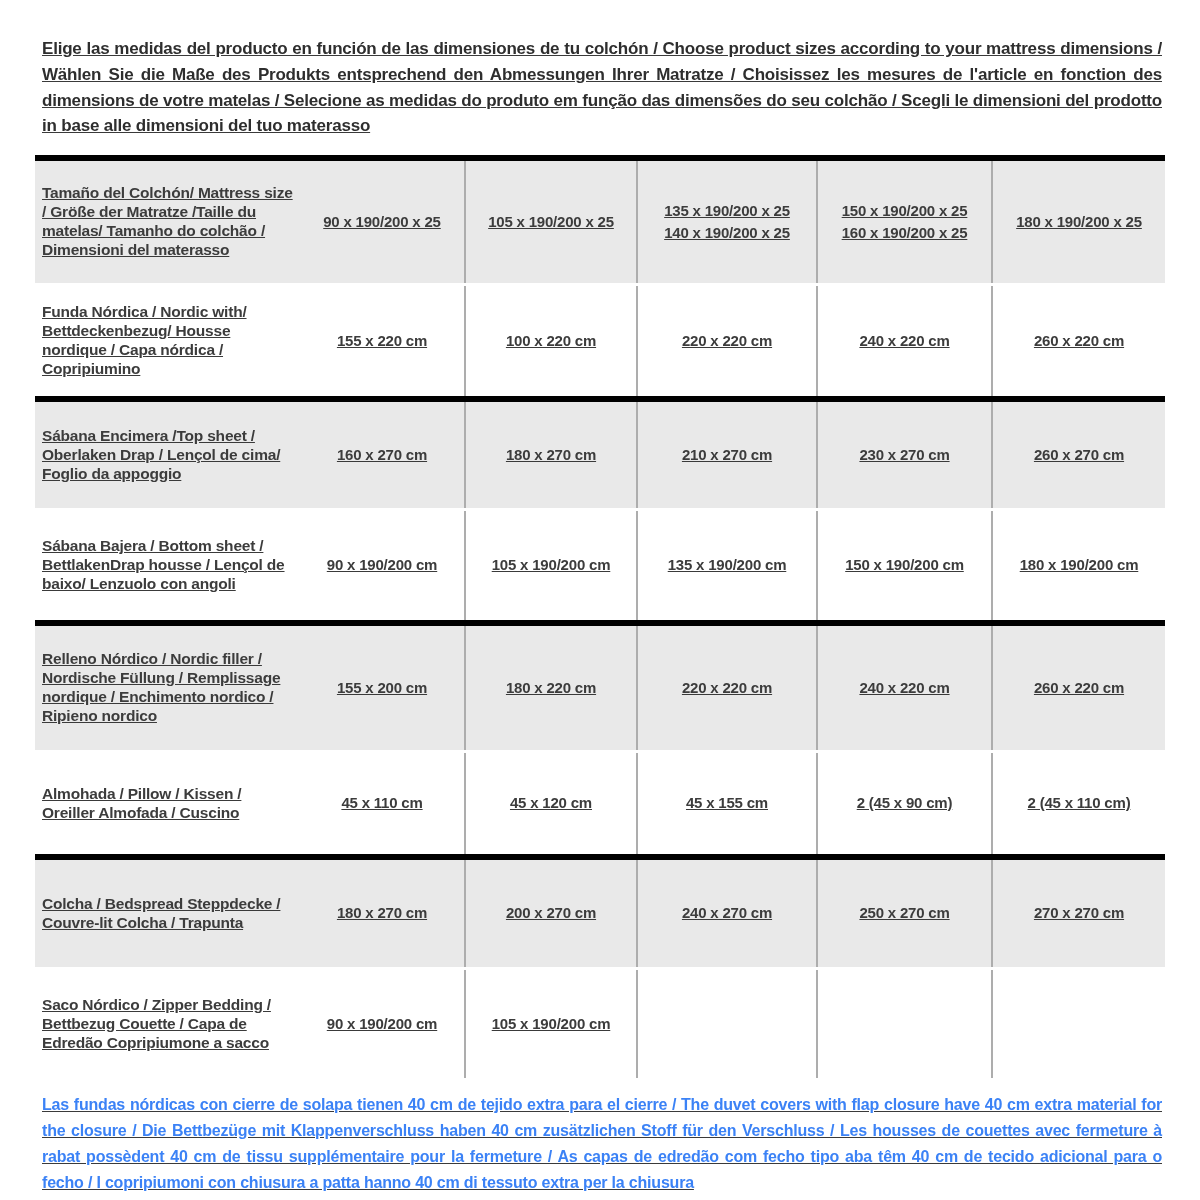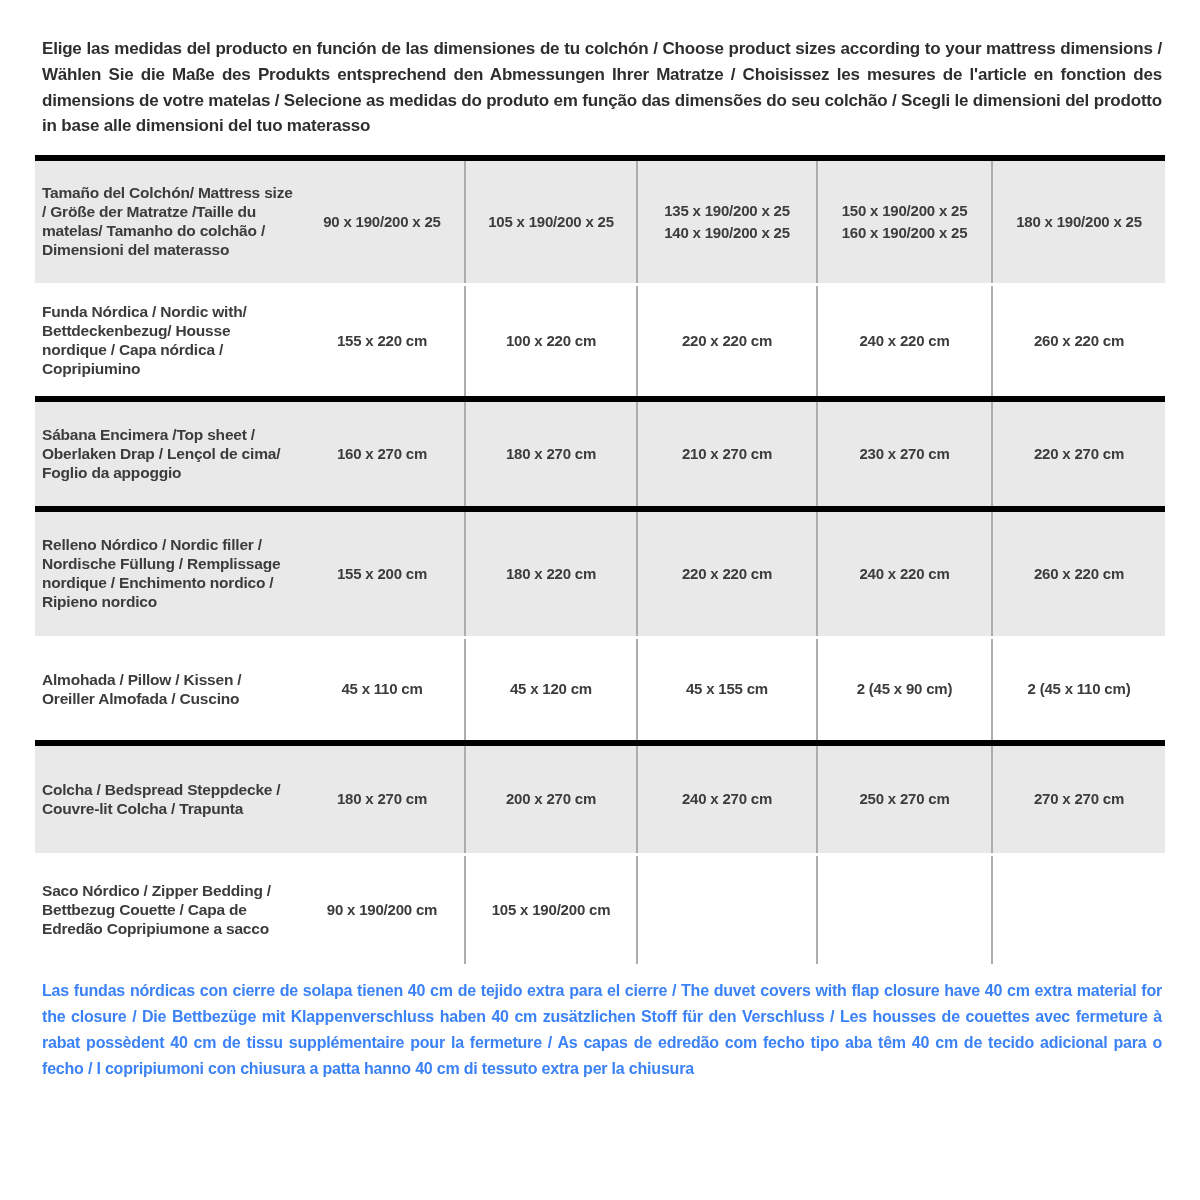--- a/index.html
+++ b/index.html
@@ -9,21 +9,21 @@
   }
   *{margin:0;padding:0;box-sizing:border-box;}
   html,body{background:#ffffff;}
   body{
     width:1200px;height:1200px;
     font-family:"Liberation Sans","DejaVu Sans",sans-serif;
     font-weight:bold;
     color:var(--ink);
     letter-spacing:-0.2px;
   }
-  .page{width:1200px;height:1200px;overflow:hidden;}
+  .page{width:1200px;height:1200px;overflow:hidden;text-decoration:underline;}
   .intro{
     margin:36px 38px 16px 42px;
     font-size:17px;
     line-height:1.52;
     text-align:justify;
     color:#2e2e2e;
   }
   table.size-table{
     margin-left:35px;
     width:1130px;
@@ -106,21 +106,29 @@
         <td class="val div">220 x 220 cm</td>
         <td class="val div">240 x 220 cm</td>
         <td class="val div">260 x 220 cm</td>
       </tr>
       <tr class="gray r2">
         <td class="lbl">Sábana Encimera /Top sheet / Oberlaken Drap / Lençol de cima/ Foglio da appoggio</td>
         <td class="val">160 x 270 cm</td>
         <td class="val div">180 x 270 cm</td>
         <td class="val div">210 x 270 cm</td>
         <td class="val div">230 x 270 cm</td>
-        <td class="val div">220 x 270 cm</td>
+        <td class="val div">260 x 270 cm</td>
+      </tr>
+      <tr class="r3">
+        <td class="lbl">Sábana Bajera / Bottom sheet / BettlakenDrap housse / Lençol de baixo/ Lenzuolo con angoli</td>
+        <td class="val">90 x 190/200 cm</td>
+        <td class="val div">105 x 190/200 cm</td>
+        <td class="val div">135 x 190/200 cm</td>
+        <td class="val div">150 x 190/200 cm</td>
+        <td class="val div">180 x 190/200 cm</td>
       </tr>
       <tr class="gray r4">
         <td class="lbl">Relleno Nórdico / Nordic filler / Nordische Füllung / Remplissage nordique / Enchimento nordico / Ripieno nordico</td>
         <td class="val">155 x 200 cm</td>
         <td class="val div">180 x 220 cm</td>
         <td class="val div">220 x 220 cm</td>
         <td class="val div">240 x 220 cm</td>
         <td class="val div">260 x 220 cm</td>
       </tr>
       <tr class="r5">

